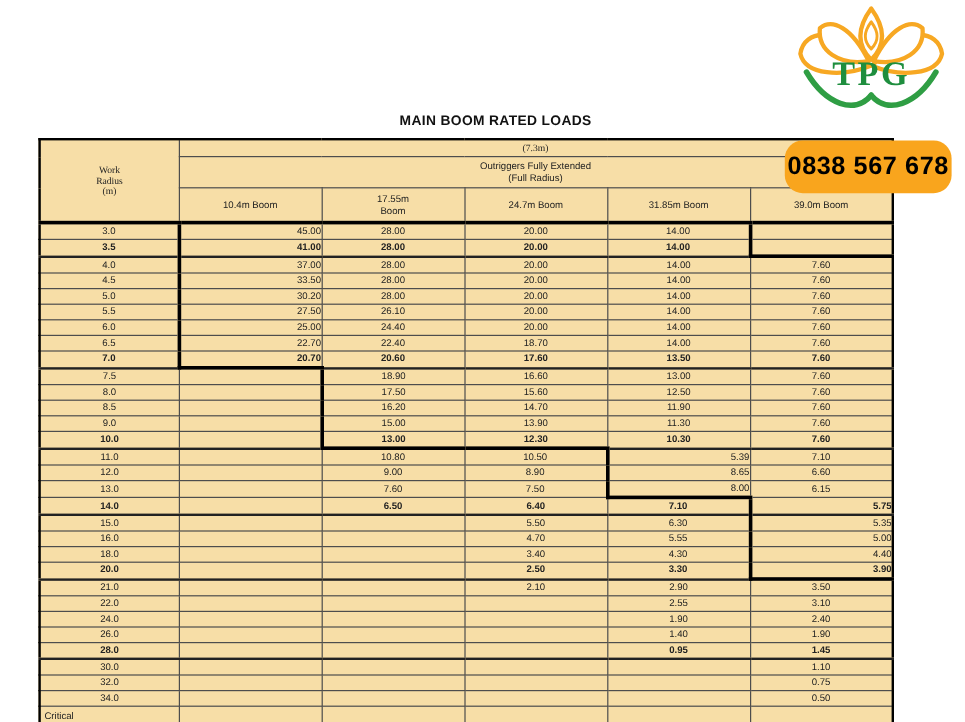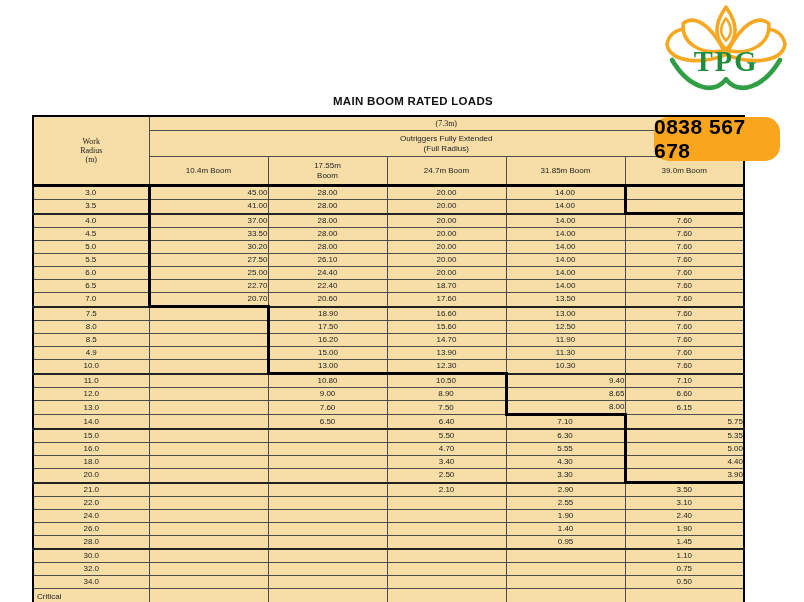--- a/index.html
+++ b/index.html
@@ -12,28 +12,28 @@
   table{border-collapse:collapse;table-layout:fixed;background:var(--tan,#F7DEA7);
         border:2px solid #000;}
   th,td{border:1px solid #4d4d4d;font-size:8px;font-weight:normal;color:#222;
         text-align:center;padding:0;line-height:1.15;overflow:hidden;}
   thead th{white-space:pre-line;}
   tr.h1 th{height:13px;font-family:Liberation Serif, serif;}
   tr.h2 th{height:25px;}
   tr.h3 th{height:27px;}
   .hdr-bottom{border-bottom:3px solid #000 !important;}
   tbody td{height:12px;line-height:12px;}
-  td.gs{border-bottom:2px solid #222;}
+  td.gs{border-bottom:2px solid #222;font-weight:bold;}
   td.bl{border-left:3px solid #000;text-align:right;}
   td.br{border-right:3px solid #000;}
   td.bb{border-bottom:3px solid #000 !important;}
   tfoot td{height:26px;}
   tfoot td.crit-label{text-align:left;padding-left:3px;white-space:pre-line;line-height:1.2;}
   
-  .phone{position:absolute;left:654px;top:117px;width:126px;height:44px;z-index:6;
+  .phone{position:absolute;left:654px;top:117px;width:139px;height:44px;z-index:6;
          background:var(--badge,#F9A51D);border-radius:15px;display:flex;align-items:center;
          justify-content:center;font-size:21px;font-weight:bold;color:#000;letter-spacing:.5px;}
   
   .logo{position:absolute;left:658px;top:2px;width:136px;height:114px;z-index:5;}
   .logo svg{width:100%;height:100%;}
   .logo text{font-family:"Liberation Serif", serif;font-weight:bold;letter-spacing:2px;}
 </style>
 </head>
 <body>
 
@@ -162,41 +162,41 @@
           </tr>
           <tr>
             <td>8.5</td>
             <td class="br"></td>
             <td>16.20</td>
             <td>14.70</td>
             <td>11.90</td>
             <td>7.60</td>
           </tr>
           <tr>
-            <td>4.9</td>
+            <td>9.0</td>
             <td class="br"></td>
             <td>15.00</td>
             <td>13.90</td>
             <td>11.30</td>
             <td>7.60</td>
           </tr>
           <tr>
             <td class="gs">10.0</td>
             <td class="gs br"></td>
             <td class="gs bb">13.00</td>
             <td class="gs bb">12.30</td>
             <td class="gs">10.30</td>
             <td class="gs">7.60</td>
           </tr>
           <tr>
             <td>11.0</td>
             <td></td>
             <td>10.80</td>
             <td>10.50</td>
-            <td class="bl">9.40</td>
+            <td class="bl">5.39</td>
             <td>7.10</td>
           </tr>
           <tr>
             <td>12.0</td>
             <td></td>
             <td>9.00</td>
             <td>8.90</td>
             <td class="bl">8.65</td>
             <td>6.60</td>
           </tr>

